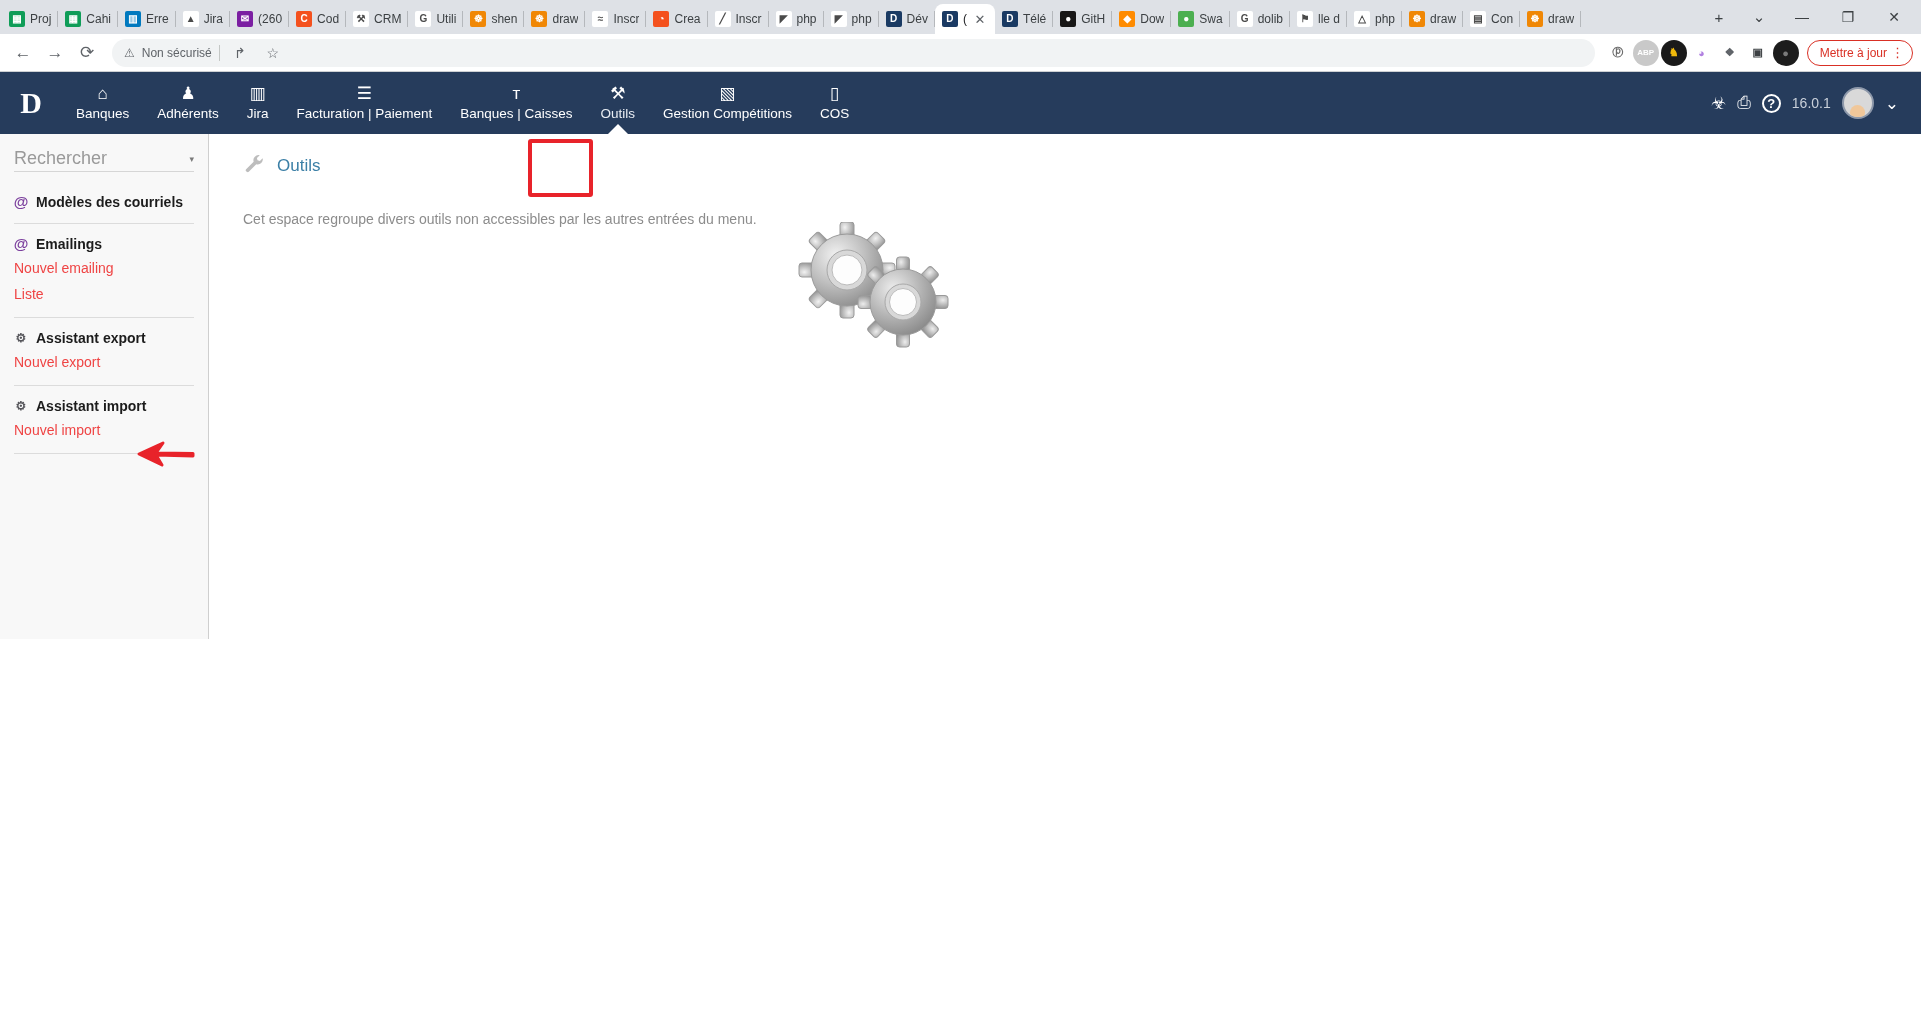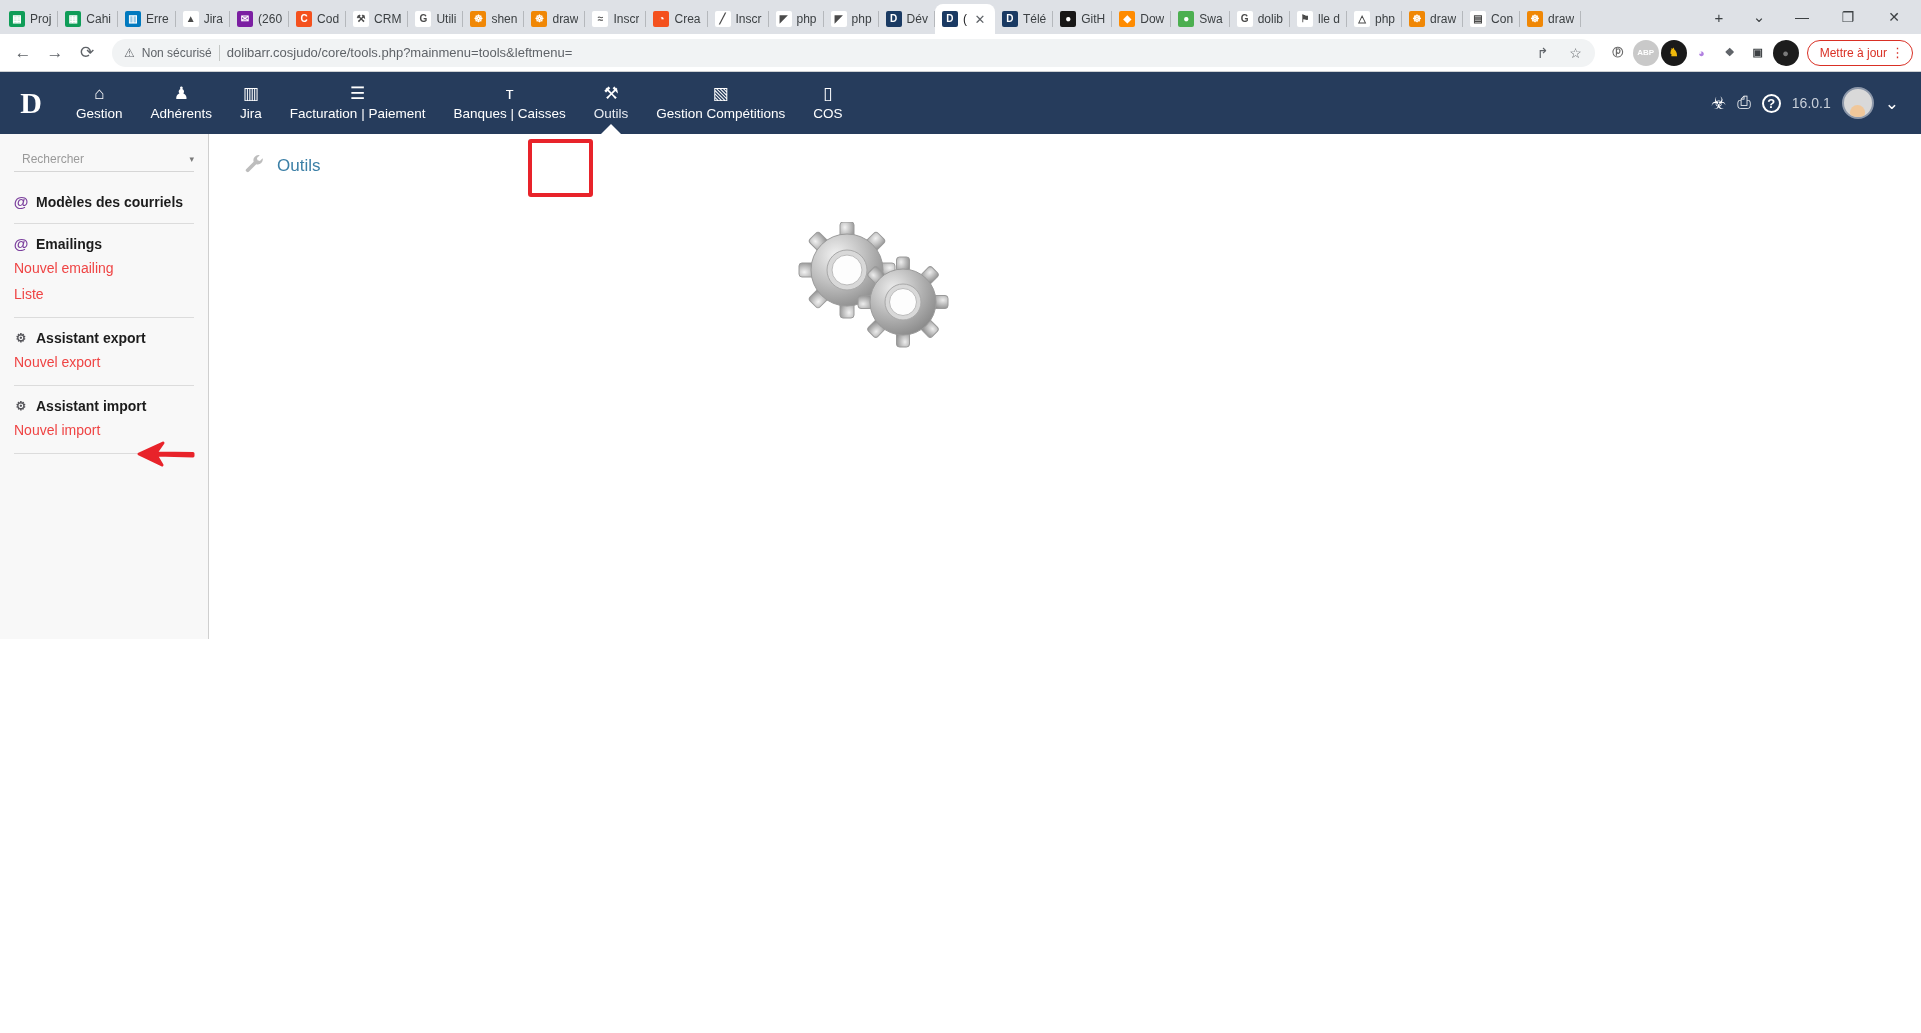--- a/index.html
+++ b/index.html
@@ -143,21 +143,21 @@
   #sidebar {
     width: 209px; flex:0 0 209px; background:#f8f8f8;
     border-right:1px solid #cfcfcf; padding: 12px 0 14px;
     min-height: 505px;
   }
   #searchbox {
     margin: 0 14px 12px; height: 26px;
     border-bottom: 1px solid #d6d6d6;
     display:flex; align-items:center; justify-content:space-between;
   }
-  #searchbox .ph { font-size: 12px; color:#9a9a9a;margin-left:8px; }
+  #searchbox .ph { font-size: 18px; color:#9a9a9a; }
   #searchbox .caret { font-size: 9px; color:#7a7a7a; }
   .menu-group { border-bottom:1px solid #dcdcdc; padding: 10px 0 11px; margin: 0 14px; }
   .menu-group:first-of-type { padding-top: 8px; }
   .menu-head {
     display:flex; align-items:center; gap: 8px;
     font-size: 14px; font-weight: bold; color:#1c1c1c;
     line-height: 20px;
   }
   .menu-head .mh-icon { font-size: 13px; width: 14px; display:flex;
                         align-items:center; justify-content:center; }
@@ -313,21 +313,20 @@
 
   <div id="toolbar">
     <div class="nav-btn">←</div>
     <div class="nav-btn">→</div>
     <div class="nav-btn">⟳</div>
 
     <div id="omnibox">
       <span class="warn-icon">⚠</span>
       <span class="insecure">Non sécurisé</span>
       <span class="divider"></span>
-      <span class="url">dolibarr.cosjudo/core/tools.php?mainmenu=tools&amp;leftmenu=</span>
       <span class="obtn">↱</span>
       <span class="obtn">☆</span>
     </div>
 
     <div id="ext-area">
         <span class="ext" style="background: rgb(255, 255, 255); color: rgb(107, 107, 107);">ⓟ</span>
         <span class="ext" style="background: rgb(201, 201, 201); color: rgb(255, 255, 255); font-size: 8px;">ABP</span>
         <span class="ext" style="background: rgb(26, 26, 26); color: rgb(240, 185, 11);">♞</span>
         <span class="ext" style="background: rgb(255, 255, 255); color: rgb(176, 127, 224);">◕</span>
         <span class="ext" style="background: rgb(255, 255, 255); color: rgb(95, 99, 104);">❖</span>
@@ -342,21 +341,21 @@
   </div>
   <div id="chrome-bottom-line"></div>
 
   <div id="app">
 
     <div id="topnav">
       <div id="logo">D</div>
       <div id="topnav-items" style="display:flex;align-items:stretch;">
           <div class="nav-item">
             <span class="nav-icon">⌂</span>
-            <span class="nav-label">Gestion</span>
+            <span class="nav-label">Banques</span>
           </div>
           <div class="nav-item">
             <span class="nav-icon">♟</span>
             <span class="nav-label">Adhérents</span>
           </div>
           <div class="nav-item">
             <span class="nav-icon">▥</span>
             <span class="nav-label">Jira</span>
           </div>
           <div class="nav-item">
@@ -438,20 +437,21 @@
         <div id="page-head">
           <span class="wrench">
             <svg width="22" height="22" viewBox="0 0 24 24" aria-hidden="true">
               <path fill="#bdbdbd" d="M18.3 3.6a5.5 5.5 0 0 0-6.7 6.9L3.4 18.7a1.6 1.6 0 0 0 0 2.2l.7.7a1.6 1.6 0 0 0 2.2 0l8.2-8.2a5.5 5.5 0 0 0 6.9-6.7l-3 3-2.6-.6-.6-2.6 3.1-2.9z"></path>
             </svg>
           </span>
           <span id="page-title">Outils</span>
         </div>
 
         <div id="desc">
+          <div>Cet espace regroupe divers outils non accessibles par les autres entrées du menu.</div>
         </div>
 
         <div id="gears-img">
           <svg width="160" height="130" viewBox="0 0 160 130" aria-hidden="true">
             <defs>
               <radialGradient id="gA" cx="35%" cy="30%" r="75%">
                 <stop offset="0%" stop-color="#f2f2f2"></stop>
                 <stop offset="55%" stop-color="#bdbdbd"></stop>
                 <stop offset="100%" stop-color="#8e8e8e"></stop>
               </radialGradient>

